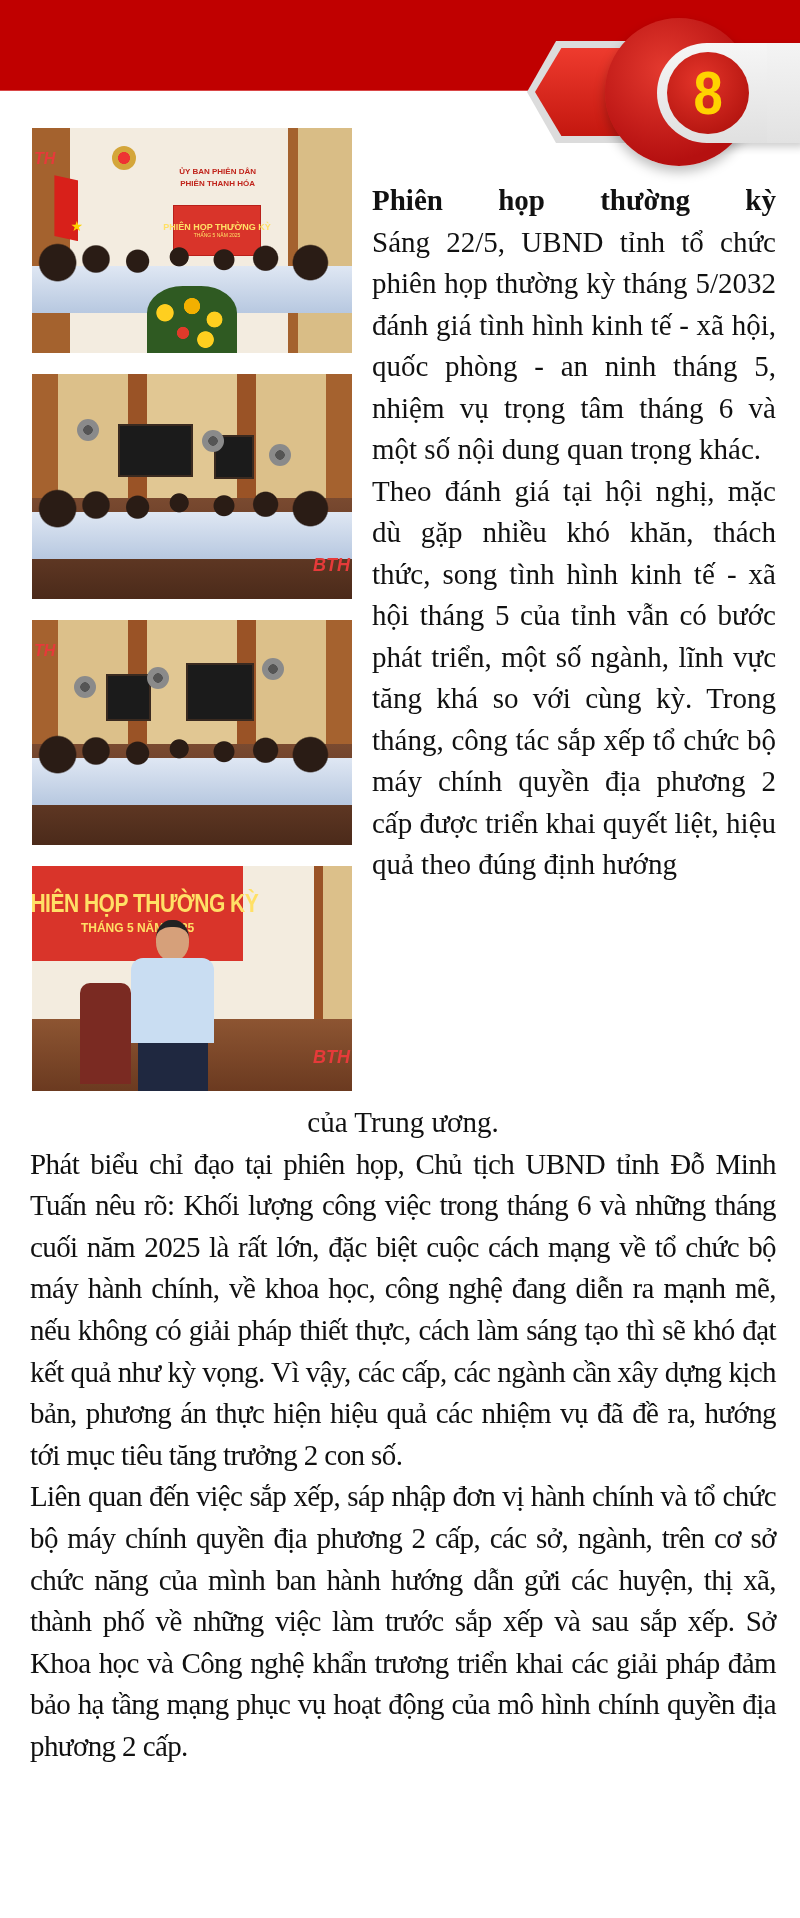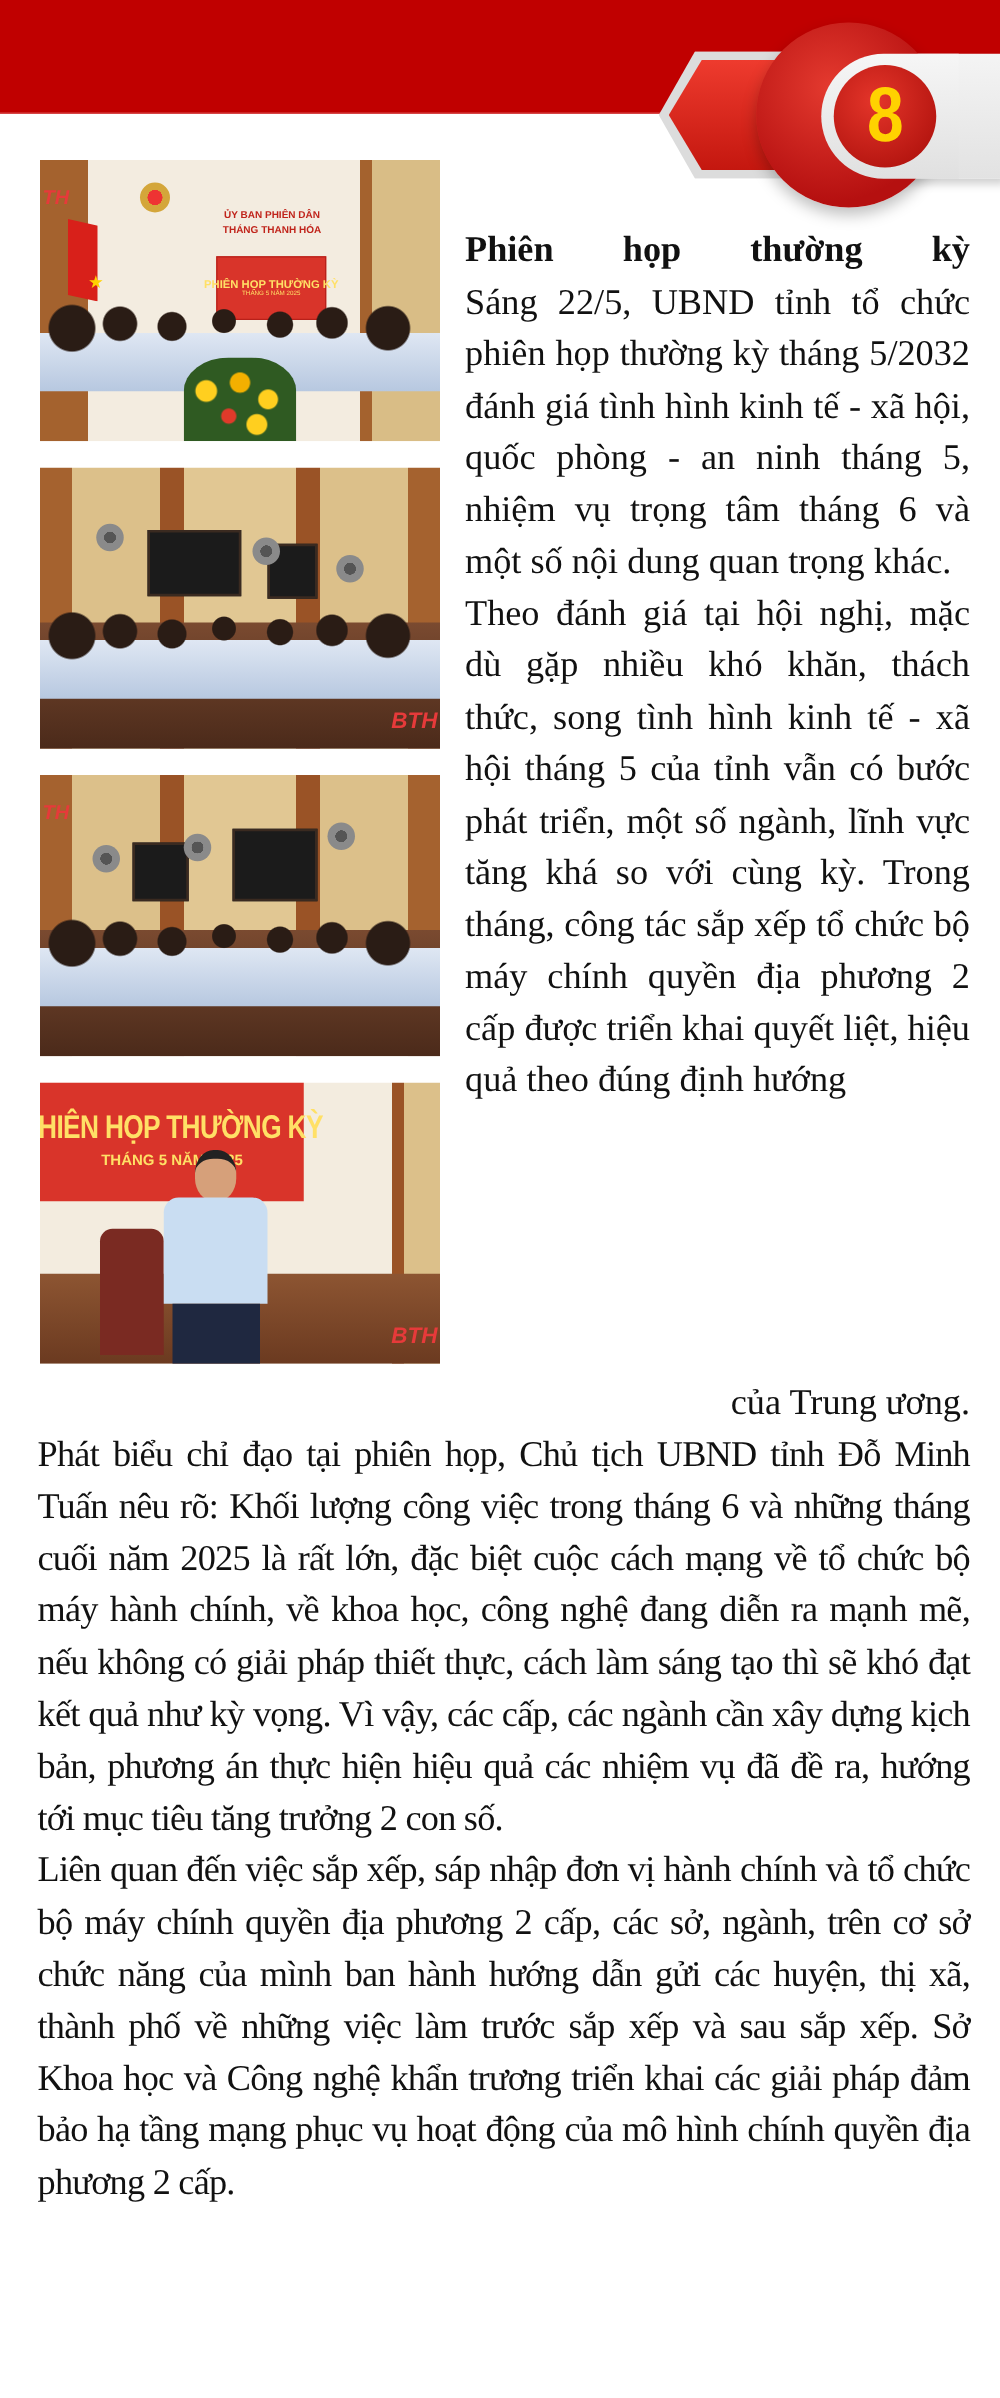--- a/index.html
+++ b/index.html
@@ -53,30 +53,30 @@
   .p4-wall { position: absolute; inset: 0; background: linear-gradient(90deg,#f3ecdf 0 88%,#9a5326 88% 91%,#dcc08a 91% 100%); }
   .p4-lower { position: absolute; left: 0; right: 0; bottom: 0; height: 32%; background: linear-gradient(180deg,#8d5532,#6b3a20); }
   .p4-banner { position: absolute; left: 0; top: 0; width: 66%; height: 42%; background: #d9342a; display: flex; flex-direction: column; align-items: center; justify-content: center; }
   .p4-banner-title { font-family: "Liberation Sans", sans-serif; font-weight: 700; font-size: 21px; color: #ffe066; white-space: nowrap; letter-spacing: -0.5px; transform: scaleY(1.25); }
   .p4-banner-sub { font-family: "Liberation Sans", sans-serif; font-weight: 700; font-size: 12px; color: #ffe066; margin-top: 6px; }
   .p4-person { position: absolute; left: 31%; top: 24%; width: 26%; height: 76%; }
   .p4-head { position: absolute; left: 30%; top: 0; width: 40%; height: 24%; border-radius: 45%; background: #d6a07a; border-top: 7px solid #222; box-sizing: border-box; }
   .p4-shirt { position: absolute; left: 0; top: 22%; width: 100%; height: 50%; background: #c9ddf2; border-radius: 12px 12px 0 0; }
   .p4-pants { position: absolute; left: 8%; top: 72%; width: 84%; height: 28%; background: #1f2840; }
   .p4-chair { position: absolute; left: 15%; top: 52%; width: 16%; height: 45%; background: #7a2a22; border-radius: 10px 10px 0 0; }
-  .watermark { position: absolute; right: 2px; bottom: 12px; font-family: "Liberation Sans", sans-serif; font-weight: 700; font-style: italic; font-size: 18px; color: #e63a3a; }
+  .watermark { position: absolute; right: 2px; bottom: 23px; font-family: "Liberation Sans", sans-serif; font-weight: 700; font-style: italic; font-size: 18px; color: #e63a3a; }
   .watermark-left { position: absolute; left: 2px; top: 22px; font-family: "Liberation Sans", sans-serif; font-weight: 700; font-style: italic; font-size: 16px; color: #e63a3a; }
 
   .text-col { position: absolute; left: 372px; top: 180px; width: 404px; font-size: 29px; line-height: 41.5px; text-align: justify; }
   .text-col p { margin: 0; }
   .title { font-weight: 700; text-align: justify; }
   .title-line2 { text-align: left; }
   .full-col { position: absolute; left: 30px; top: 1102px; width: 746px; font-size: 29px; line-height: 41.6px; text-align: justify; }
   .full-col p { margin: 0; }
-  .no-just { text-align: right; }
+  .no-just { text-align: center; }
   .condensed { letter-spacing: -0.6px; }
 </style>
 </head>
 <body>
 
 <div class="header-band"></div>
 <div class="badge-wrap">
   <div class="badge-arrow-border"></div>
   <div class="badge-arrow"></div>
   <div class="badge-bar"></div>
@@ -87,21 +87,21 @@
   </div>
 </div>
 
 <div class="photo photo-1" title="Toàn cảnh phiên họp thường kỳ UBND tỉnh Thanh Hóa">
   <div class="p1-wall"></div>
   <div class="p1-flag"></div>
   <span class="p1-star">★</span>
   <div class="p1-emblem"></div>
   <div class="p1-org">
     <div>ỦY BAN PHIÊN DÂN</div>
-    <div>THÁNG THANH HÓA</div>
+    <div>PHIÊN THANH HÓA</div>
   </div>
   <div class="p1-banner">
     <span class="p1-banner-title">PHIÊN HỌP THƯỜNG KỲ</span>
     <span class="p1-banner-sub">THÁNG 5 NĂM 2025</span>
   </div>
   <div class="people"></div>
   <div class="p1-flowers"></div>
   <span class="watermark-left">TH</span>
 </div>
 

